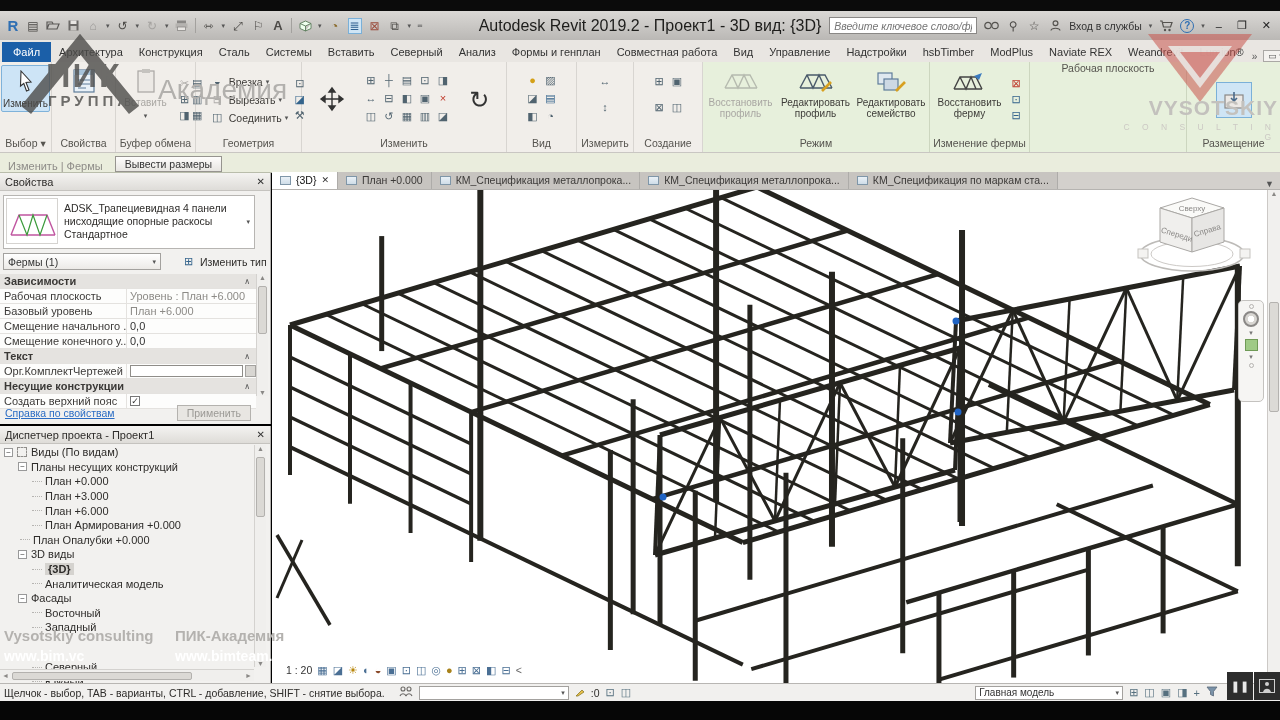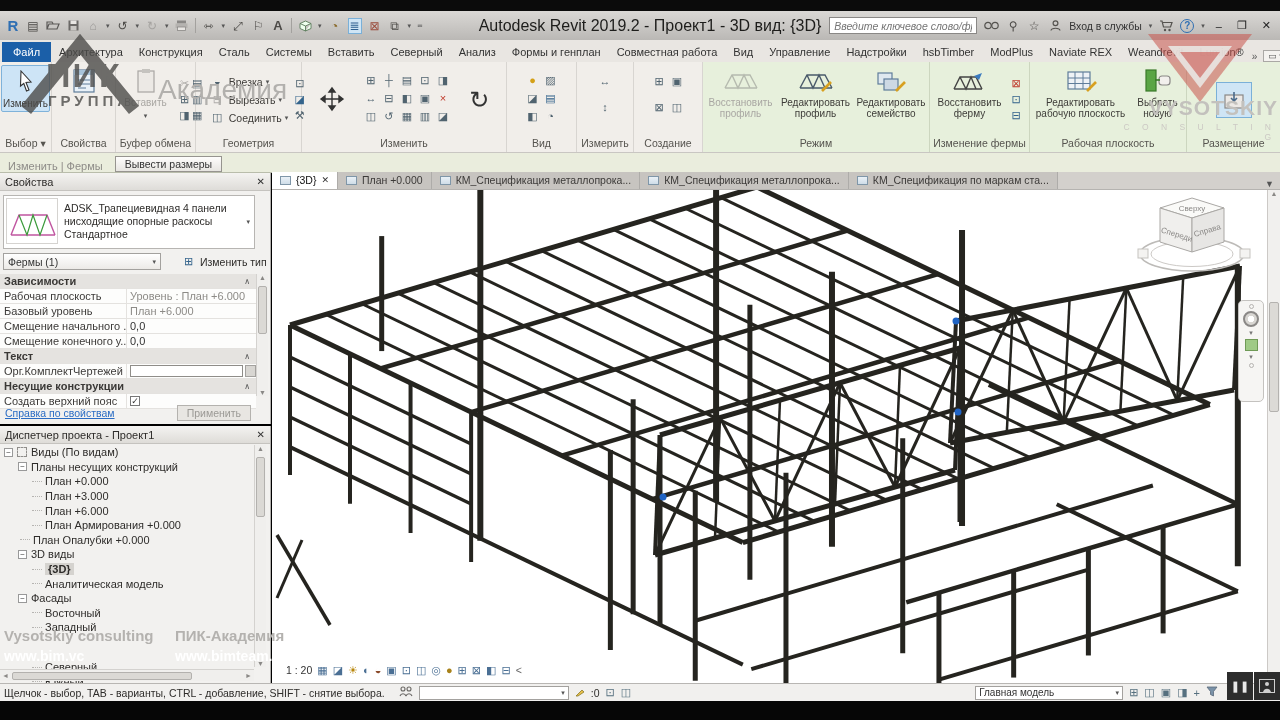--- a/index.html
+++ b/index.html
@@ -440,42 +440,20 @@
         <div class="col2">
           <span class="mini red">⊠</span>
           <span class="mini blue">⊡</span>
           <span class="mini blue">⊟</span>
         </div>
       </div>
       <div class="plabel">Изменение фермы</div>
     </div>
 
     <div class="panel green" style="width:157px">
-      <div class="pbody">
-        <div class="bigbtn" style="width:96px">
-          <span class="bicon">
-            <svg width="32" height="24">
-                <rect x="3" y="3" width="22" height="17" fill="#eef2f6" stroke="#5f7d9a" stroke-width="1.2"></rect>
-                <path d="M3 9 h22 M3 14.5 h22 M10 3 v17 M18 3 v17" stroke="#5f7d9a"></path>
-                <path d="M22 22 L31 13" stroke="#d8a01f" stroke-width="2.6"></path>
-              </svg>
-          </span>
-          <span>Редактировать рабочую плоскость</span>
-        </div>
-        <div class="bigbtn" style="width:52px">
-          <span class="bicon">
-            <svg width="30" height="26">
-                <rect x="3" y="2" width="10" height="21" fill="#5aa544" stroke="#3a7a2a" stroke-width="1.2"></rect>
-                <rect x="16" y="8" width="11" height="9" rx="3" fill="#f2f0ed" stroke="#8a8886" stroke-width="1.2"></rect>
-                <path d="M12 12 h5" stroke="#3a7a2a" stroke-width="1.6"></path>
-              </svg>
-          </span>
-          <span>Выбрать новую</span>
-        </div>
-      </div>
       <div class="plabel">Рабочая плоскость</div>
     </div>
 
     <div class="panel green" style="width:93px;border-right:none">
       <div class="pbody" style="align-items:center">
         <div style="width:36px;height:36px;background:#cfe5f5;border:1px solid #7ab0d8;display:flex;align-items:center;justify-content:center">
           <svg width="22" height="20">
               <rect x="2" y="5" width="18" height="13" fill="#ece9e5" stroke="#8a8886" stroke-width="1.2"></rect>
               <path d="M11 2 v9 M8 8 l3 3 3-3" fill="none" stroke="#4a6a8a" stroke-width="1.6"></path>
             </svg>

